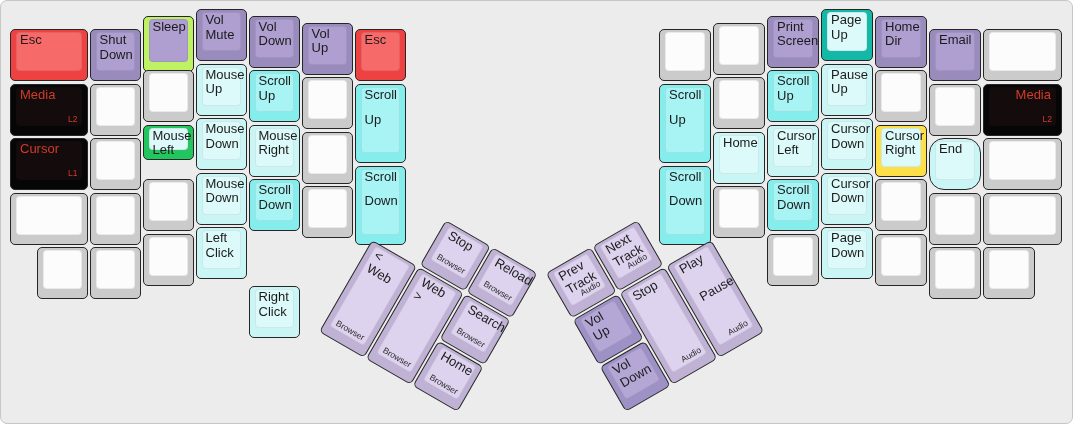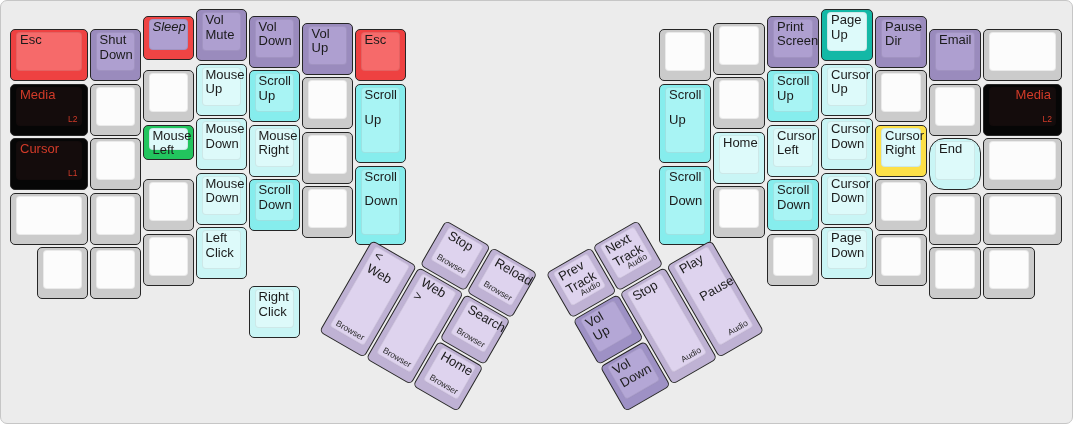--- a/index.html
+++ b/index.html
@@ -39,21 +39,21 @@
 <div class="canvas">
     <div class="kgroup" style="left: 9px; top: 8px;">
       <div class="key" style="left: 0px; top: 20.4375px; width: 77.5px; height: 52px; background: rgb(238, 65, 65);">
         <div class="ktop" style="background: rgb(246, 106, 106);"></div>
         <div class="lbl">Esc</div>
       </div>
       <div class="key" style="left: 79.5px; top: 20.4375px; width: 51px; height: 52px; background: rgb(154, 139, 189);">
         <div class="ktop" style="background: rgb(174, 159, 208);"></div>
         <div class="lbl">Shut Down</div>
       </div>
-      <div class="key" style="left: 132.5px; top: 6.8125px; width: 51px; height: 44px; background: #ef4444; font-style: italic;">
+      <div class="key" style="left: 132.5px; top: 6.8125px; width: 51px; height: 56px; background: #bef264;">
         <div class="ktop" style="background: rgb(174, 159, 208);"></div>
         <div class="lbl">Sleep</div>
       </div>
       <div class="key" style="left: 185.5px; top: 0px; width: 51px; height: 52px; background: rgb(154, 139, 189);">
         <div class="ktop" style="background: rgb(174, 159, 208);"></div>
         <div class="lbl">Vol Mute</div>
       </div>
       <div class="key" style="left: 238.5px; top: 6.8125px; width: 51px; height: 52px; background: rgb(154, 139, 189);">
         <div class="ktop" style="background: rgb(174, 159, 208);"></div>
         <div class="lbl">Vol Down</div>
@@ -201,21 +201,21 @@
       <div class="key" style="left: 108px; top: 6.8125px; width: 52px; height: 52px; background: rgb(154, 139, 189);">
         <div class="ktop" style="background: rgb(174, 159, 208);"></div>
         <div class="lbl">Print Screen</div>
       </div>
       <div class="key" style="left: 162px; top: 0px; width: 52px; height: 52px; background: #14b8a6;">
         <div class="ktop" style="background: rgb(221, 250, 250);"></div>
         <div class="lbl">Page Up</div>
       </div>
       <div class="key" style="left: 216px; top: 6.8125px; width: 52px; height: 52px; background: rgb(154, 139, 189);">
         <div class="ktop" style="background: rgb(174, 159, 208);"></div>
-        <div class="lbl">Pause Dir</div>
+        <div class="lbl">Home Dir</div>
       </div>
       <div class="key" style="left: 270px; top: 20.4375px; width: 52px; height: 52px; background: rgb(154, 139, 189);">
         <div class="ktop" style="background: rgb(174, 159, 208);"></div>
         <div class="lbl">Email</div>
       </div>
       <div class="key" style="left: 324px; top: 20.4375px; width: 79px; height: 52px; background: rgb(203, 203, 203);">
         <div class="ktop" style="background: rgb(252, 252, 252);"></div>
       </div>
       <div class="key" style="left: 0px; top: 74.9375px; width: 52px; height: 79.25px; background: rgb(134, 237, 237);">
         <div class="ktop" style="background: rgb(168, 244, 244);"></div>
@@ -224,21 +224,21 @@
       </div>
       <div class="key" style="left: 54px; top: 68.125px; width: 52px; height: 52px; background: rgb(203, 203, 203);">
         <div class="ktop" style="background: rgb(252, 252, 252);"></div>
       </div>
       <div class="key" style="left: 108px; top: 61.3125px; width: 52px; height: 52px; background: rgb(134, 237, 237);">
         <div class="ktop" style="background: rgb(168, 244, 244);"></div>
         <div class="lbl">Scroll Up</div>
       </div>
       <div class="key" style="left: 162px; top: 54.5px; width: 52px; height: 52px; background: rgb(201, 245, 245);">
         <div class="ktop" style="background: rgb(221, 250, 250);"></div>
-        <div class="lbl">Cursor Up</div>
+        <div class="lbl">Pause Up</div>
       </div>
       <div class="key" style="left: 216px; top: 61.3125px; width: 52px; height: 52px; background: rgb(203, 203, 203);">
         <div class="ktop" style="background: rgb(252, 252, 252);"></div>
       </div>
       <div class="key" style="left: 270px; top: 74.9375px; width: 52px; height: 52px; background: rgb(203, 203, 203);">
         <div class="ktop" style="background: rgb(252, 252, 252);"></div>
       </div>
       <div class="key" style="left: 324px; top: 74.9375px; width: 79px; height: 52px; background: rgb(6, 6, 6);">
         <div class="ktop" style="background: rgb(20, 12, 12);"></div>
         <div class="lbl dark right">Media</div>

